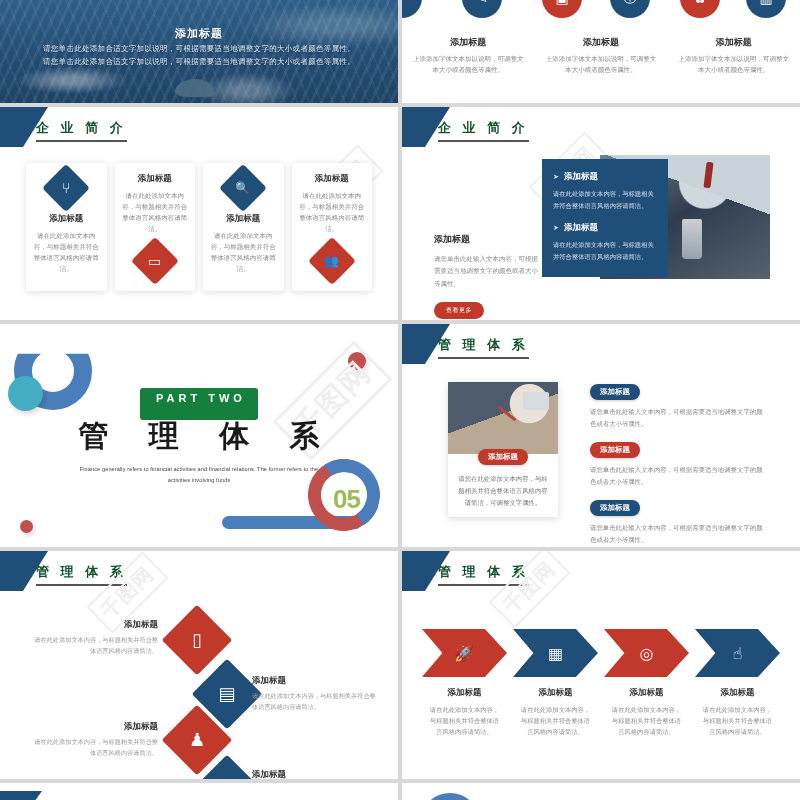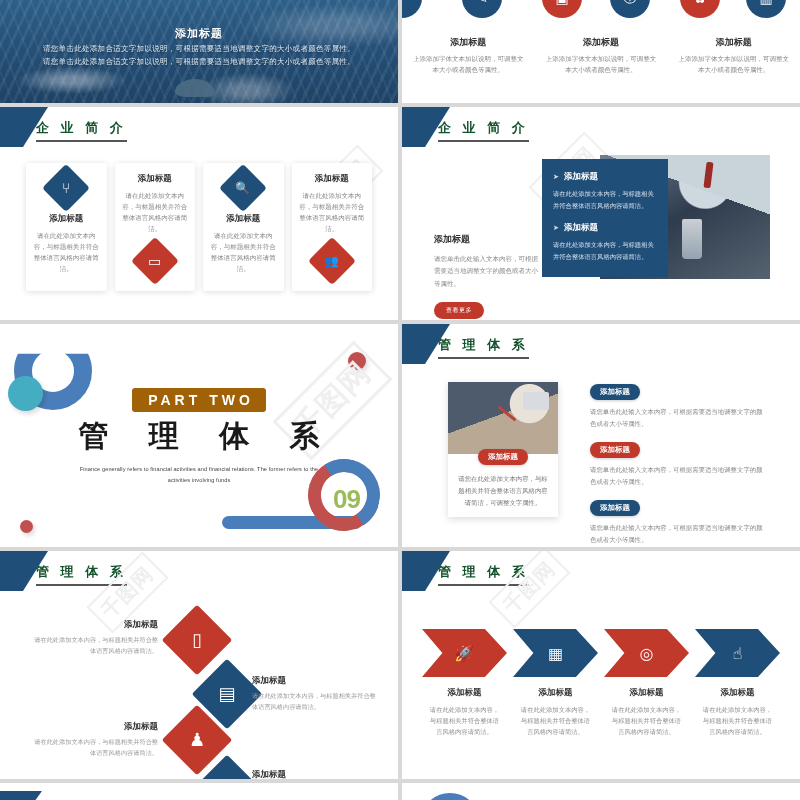--- a/index.html
+++ b/index.html
@@ -160,23 +160,23 @@
     border-radius:50%; background:#c0504d; box-shadow:2px 3px 5px rgba(0,0,0,.14);
   }
   .dotred2{
     position:absolute; left:20px; bottom:14px; width:13px; height:13px;
     border-radius:50%; background:#c0504d; box-shadow:2px 3px 4px rgba(0,0,0,.14);
   }
   .parttag{
     position:absolute; left:0; right:0; top:64px; text-align:center;
   }
   .parttag span{
-    display:inline-block; background:#a16207; color:#fff;
-    font-size:14px; font-weight:bold; letter-spacing:4px;
-    padding:4px 12px 4px 16px; border-radius:3px;
+    display:inline-block; background:#15803d; color:#fff;
+    font-size:11px; font-weight:bold; letter-spacing:4px;
+    padding:4px 12px 16px 16px; border-radius:3px;
   }
   .partbig{
     position:absolute; left:0; right:0; top:92px; text-align:center;
     font-size:30px; font-weight:bold; color:#1a1a1a; letter-spacing:16px;
     text-indent:16px;
   }
   .parten{
     position:absolute; left:74px; right:74px; top:140px; text-align:center;
     font-size:5.6px; color:#444; line-height:1.9; letter-spacing:.1px;
   }
@@ -387,21 +387,21 @@
     <div class="wm" style="right:2%; top:22%">千图网</div>
     <div class="parttag">
       <span>PART TWO</span>
     </div>
     <div class="partbig">管 理 体 系</div>
     <div class="parten">Finance generally refers to financial activities and financial relations. The former refers to the activities involving funds</div>
     <div class="swirl">
       <div class="bar"></div>
       <div class="arcr"></div>
       <div class="arcb"></div>
-      <div class="num">09</div>
+      <div class="num">05</div>
     </div>
   </div>
 
   <div class="slide">
     <div class="hdr">
       <div class="flag"></div>
       <div class="ttl">管 理 体 系</div>
     </div>
     <div class="s6card">
       <div class="s6img">

